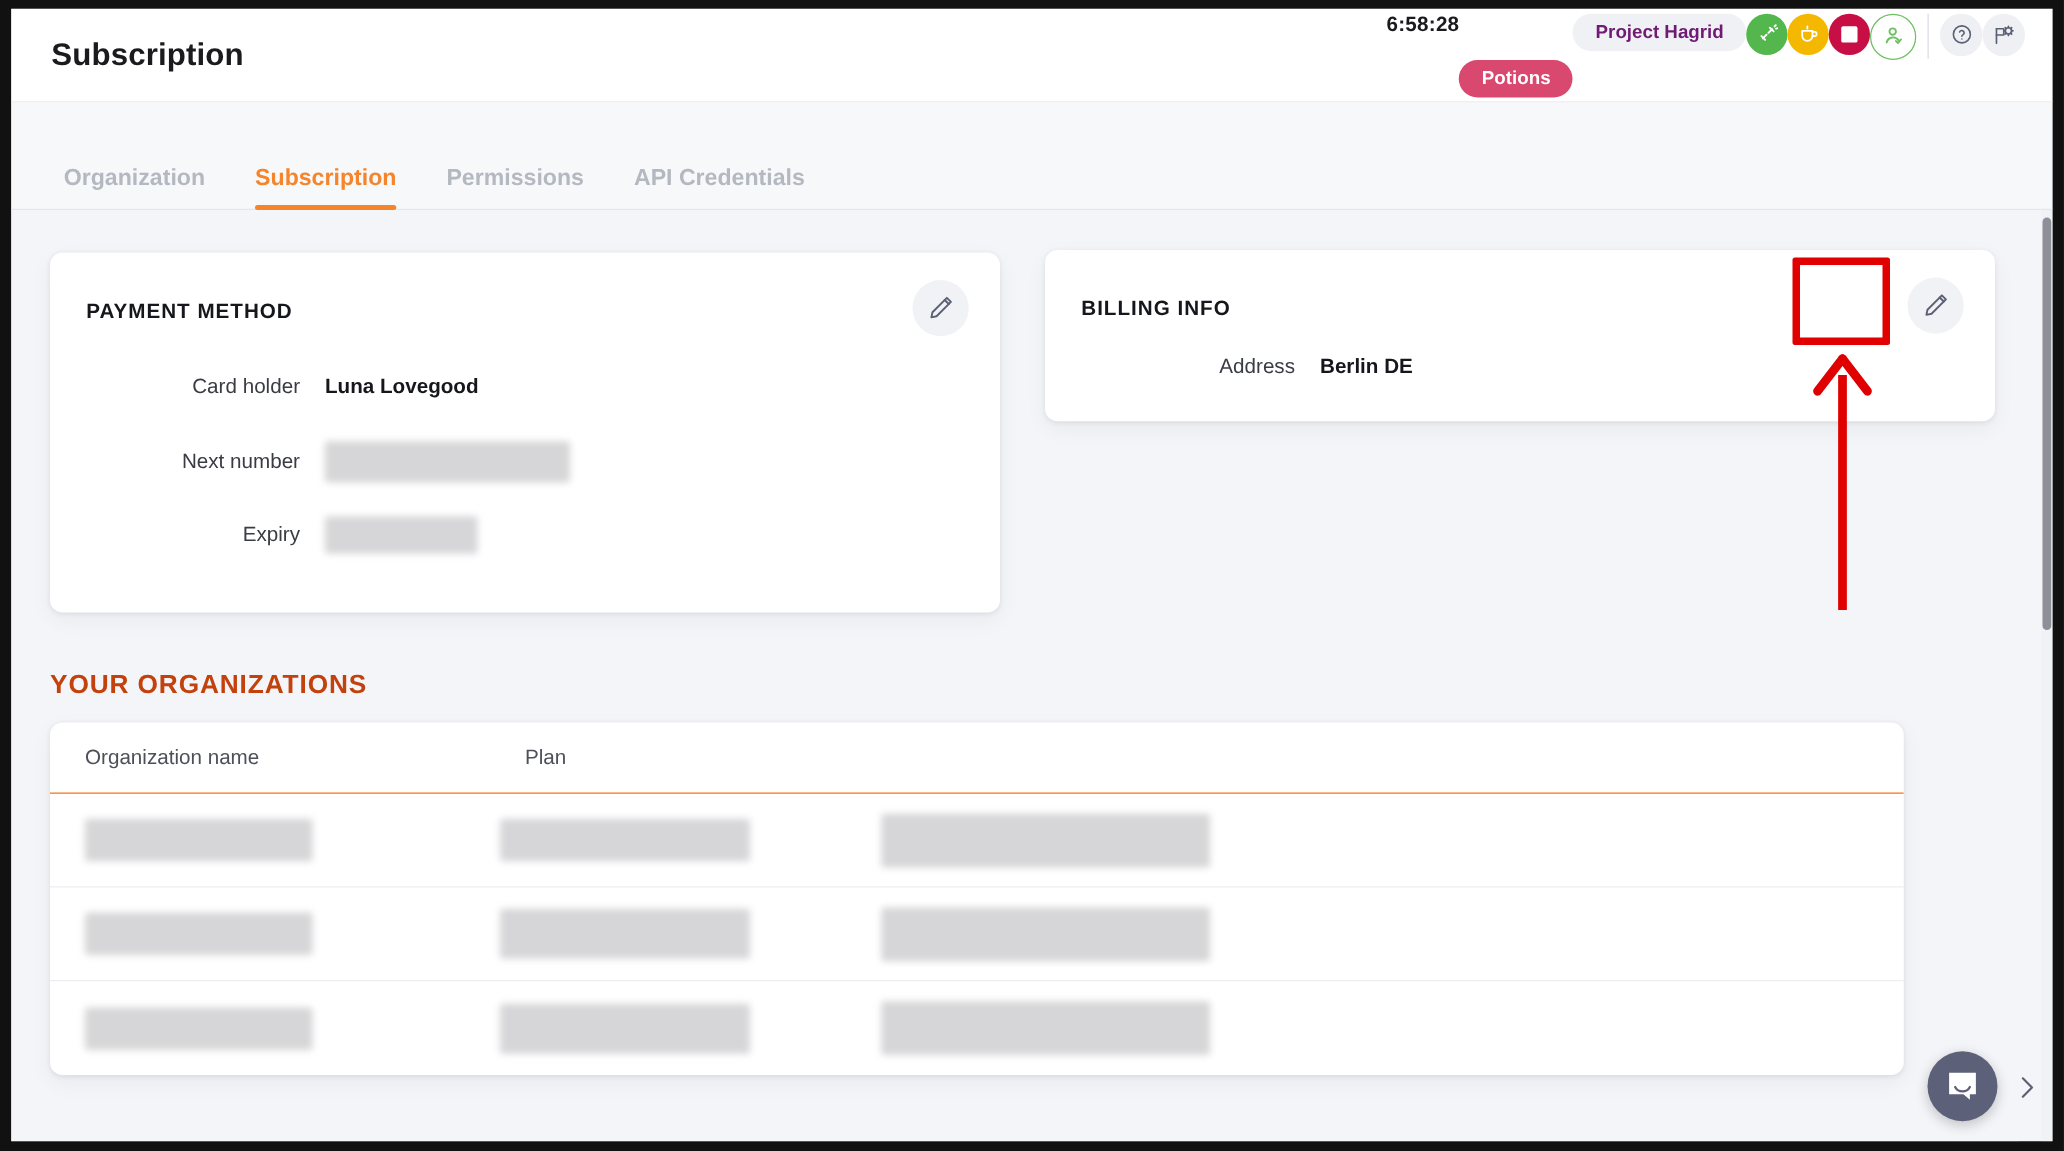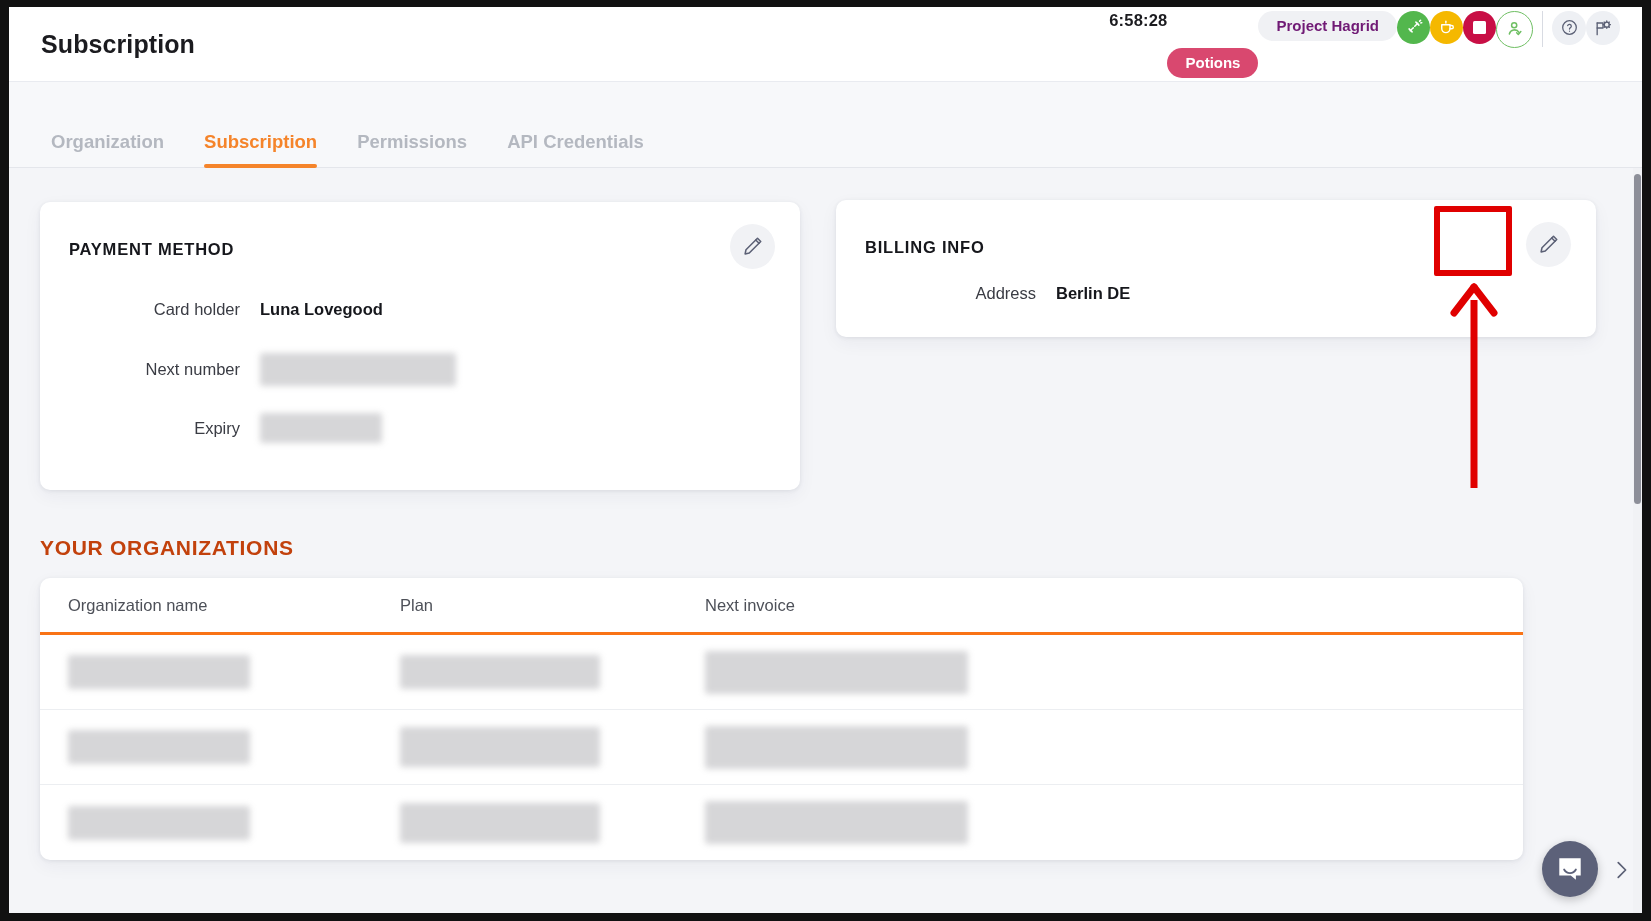--- a/index.html
+++ b/index.html
@@ -207,21 +207,22 @@
     width: 1483px;
     background: #ffffff;
     border-radius: 10px;
     box-shadow: 0 1px 4px rgba(30,40,70,0.09), 0 6px 18px rgba(30,40,70,0.05);
     overflow: hidden;
   }
   .org-head {
     display: flex;
     height: 57px;
     align-items: center;
-    border-bottom: 3px solid #f97316;
+    border-bottom: 1px solid #f97316;
+    gap: 20px;
   }
   .org-head div {
     font-size: 16.5px;
     color: #4d5058;
   }
   .col1 { width: 360px; padding-left: 28px; }
   .col2 { width: 305px; }
   .col3 { width: 400px; }
   .org-row {
     display: flex;
@@ -409,21 +410,20 @@
           <div class="field-value">Berlin DE</div>
         </div>
       </div>
 
       <div class="section-title">YOUR ORGANIZATIONS</div>
 
       <div id="org-table">
         <div class="org-head">
           <div class="col1">Organization name</div>
           <div class="col2">Plan</div>
-          <div class="col3">Next invoice</div>
         </div>
 
         <div class="org-row">
           <div class="col1">
               <div class="bar" style="width:182px;"></div>
             </div>
           <div class="col2">
               <div class="bar" style="width:200px;"></div>
             </div>
           <div class="col3">

